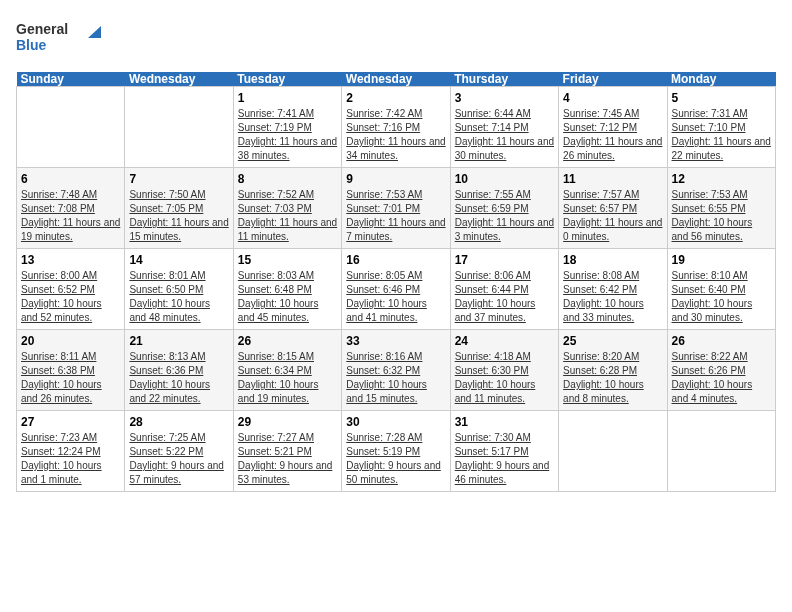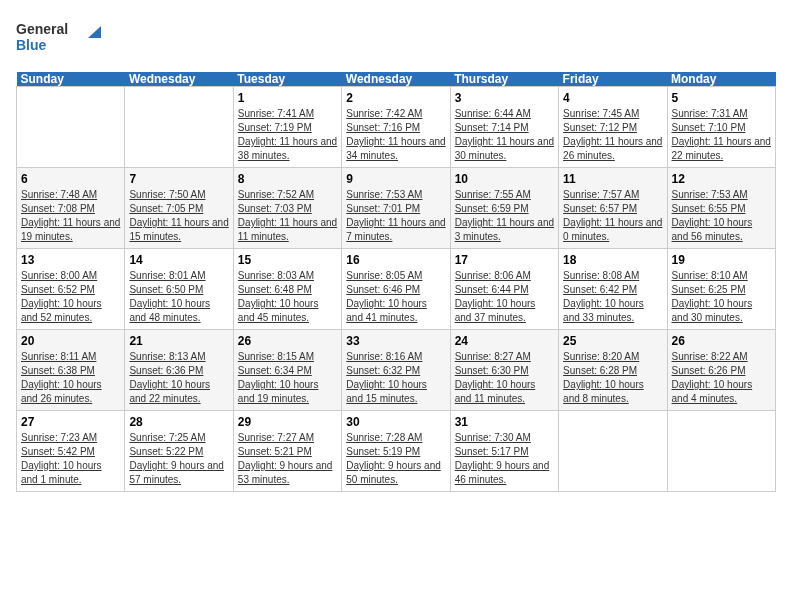--- a/index.html
+++ b/index.html
@@ -215,21 +215,21 @@
         </td>
         <td>
           <span class="day-num">18</span>
           <div class="day-info">Sunrise: 8:08 AM
 Sunset: 6:42 PM
 Daylight: 10 hours and 33 minutes.</div>
         </td>
         <td>
           <span class="day-num">19</span>
           <div class="day-info">Sunrise: 8:10 AM
-Sunset: 6:25 PM
+Sunset: 6:40 PM
 Daylight: 10 hours and 30 minutes.</div>
         </td>
       </tr>
       <tr>
         <td>
           <span class="day-num">20</span>
           <div class="day-info">Sunrise: 8:11 AM
 Sunset: 6:38 PM
 Daylight: 10 hours and 26 minutes.</div>
         </td>
@@ -246,42 +246,42 @@
 Daylight: 10 hours and 19 minutes.</div>
         </td>
         <td>
           <span class="day-num">33</span>
           <div class="day-info">Sunrise: 8:16 AM
 Sunset: 6:32 PM
 Daylight: 10 hours and 15 minutes.</div>
         </td>
         <td>
           <span class="day-num">24</span>
-          <div class="day-info">Sunrise: 8:27 AM
+          <div class="day-info">Sunrise: 4:18 AM
 Sunset: 6:30 PM
 Daylight: 10 hours and 11 minutes.</div>
         </td>
         <td>
           <span class="day-num">25</span>
           <div class="day-info">Sunrise: 8:20 AM
 Sunset: 6:28 PM
 Daylight: 10 hours and 8 minutes.</div>
         </td>
         <td>
           <span class="day-num">26</span>
           <div class="day-info">Sunrise: 8:22 AM
 Sunset: 6:26 PM
 Daylight: 10 hours and 4 minutes.</div>
         </td>
       </tr>
       <tr>
         <td>
           <span class="day-num">27</span>
           <div class="day-info">Sunrise: 7:23 AM
-Sunset: 5:42 PM
+Sunset: 12:24 PM
 Daylight: 10 hours and 1 minute.</div>
         </td>
         <td>
           <span class="day-num">28</span>
           <div class="day-info">Sunrise: 7:25 AM
 Sunset: 5:22 PM
 Daylight: 9 hours and 57 minutes.</div>
         </td>
         <td>
           <span class="day-num">29</span>

